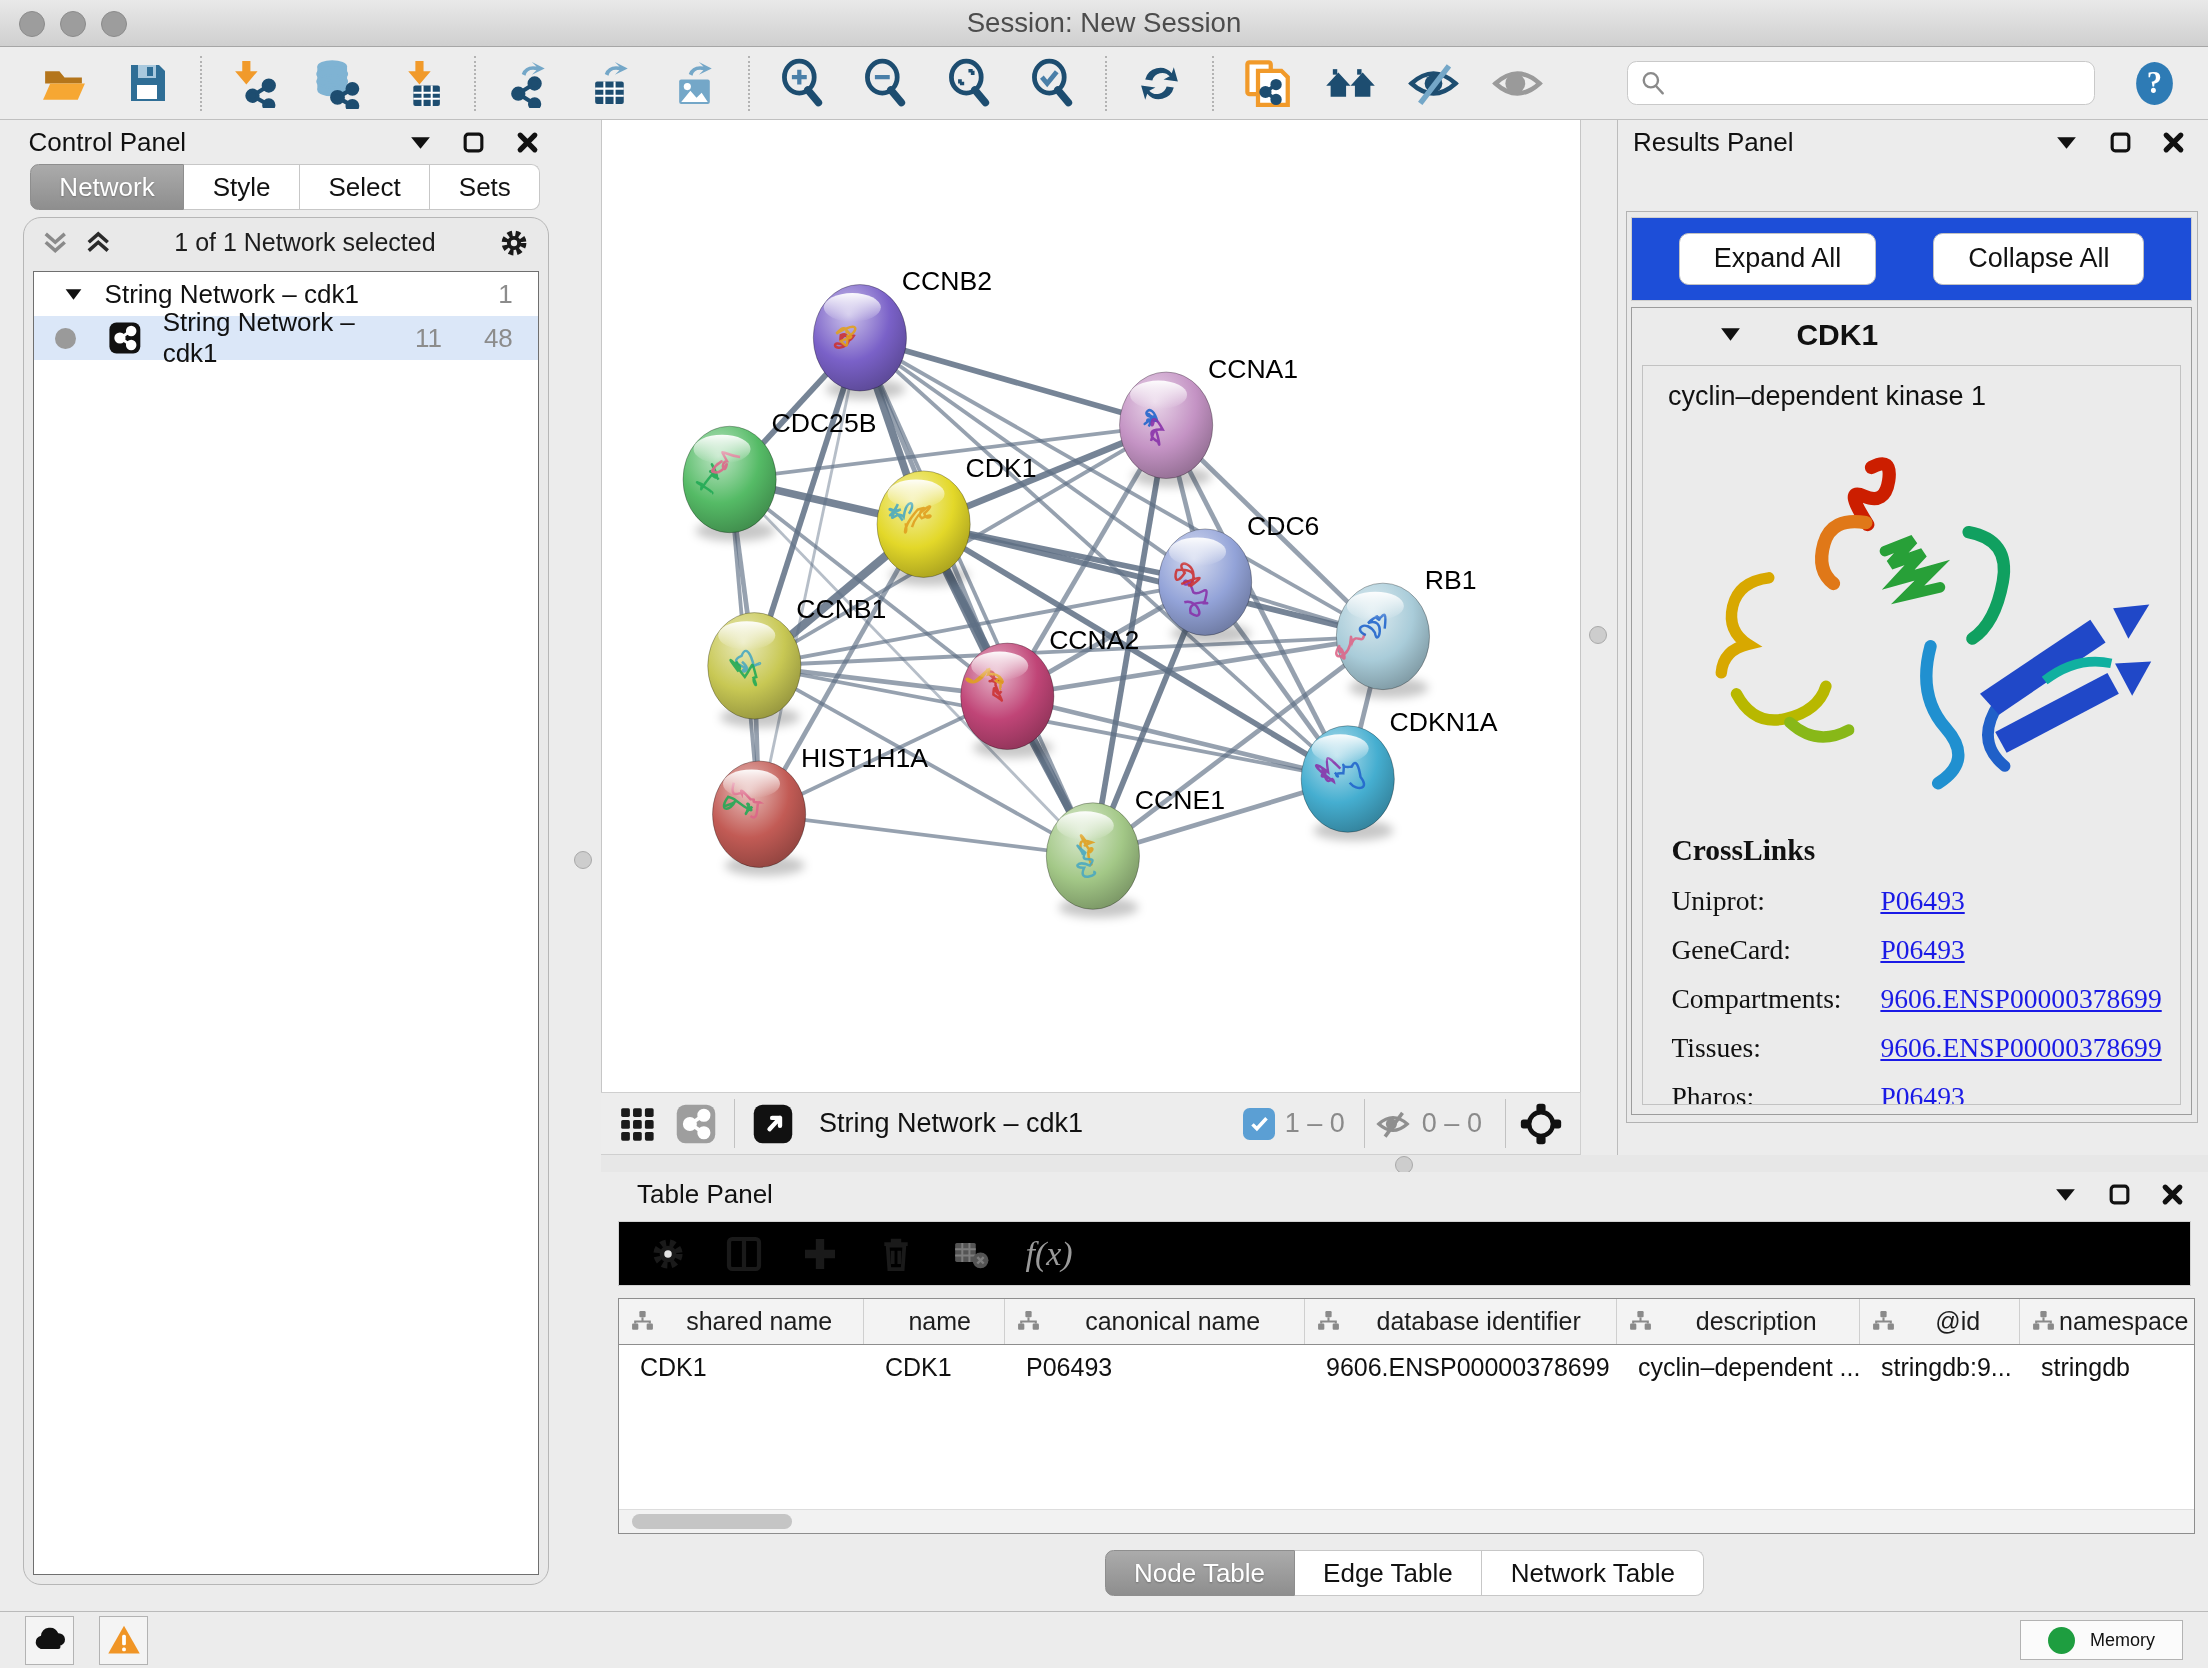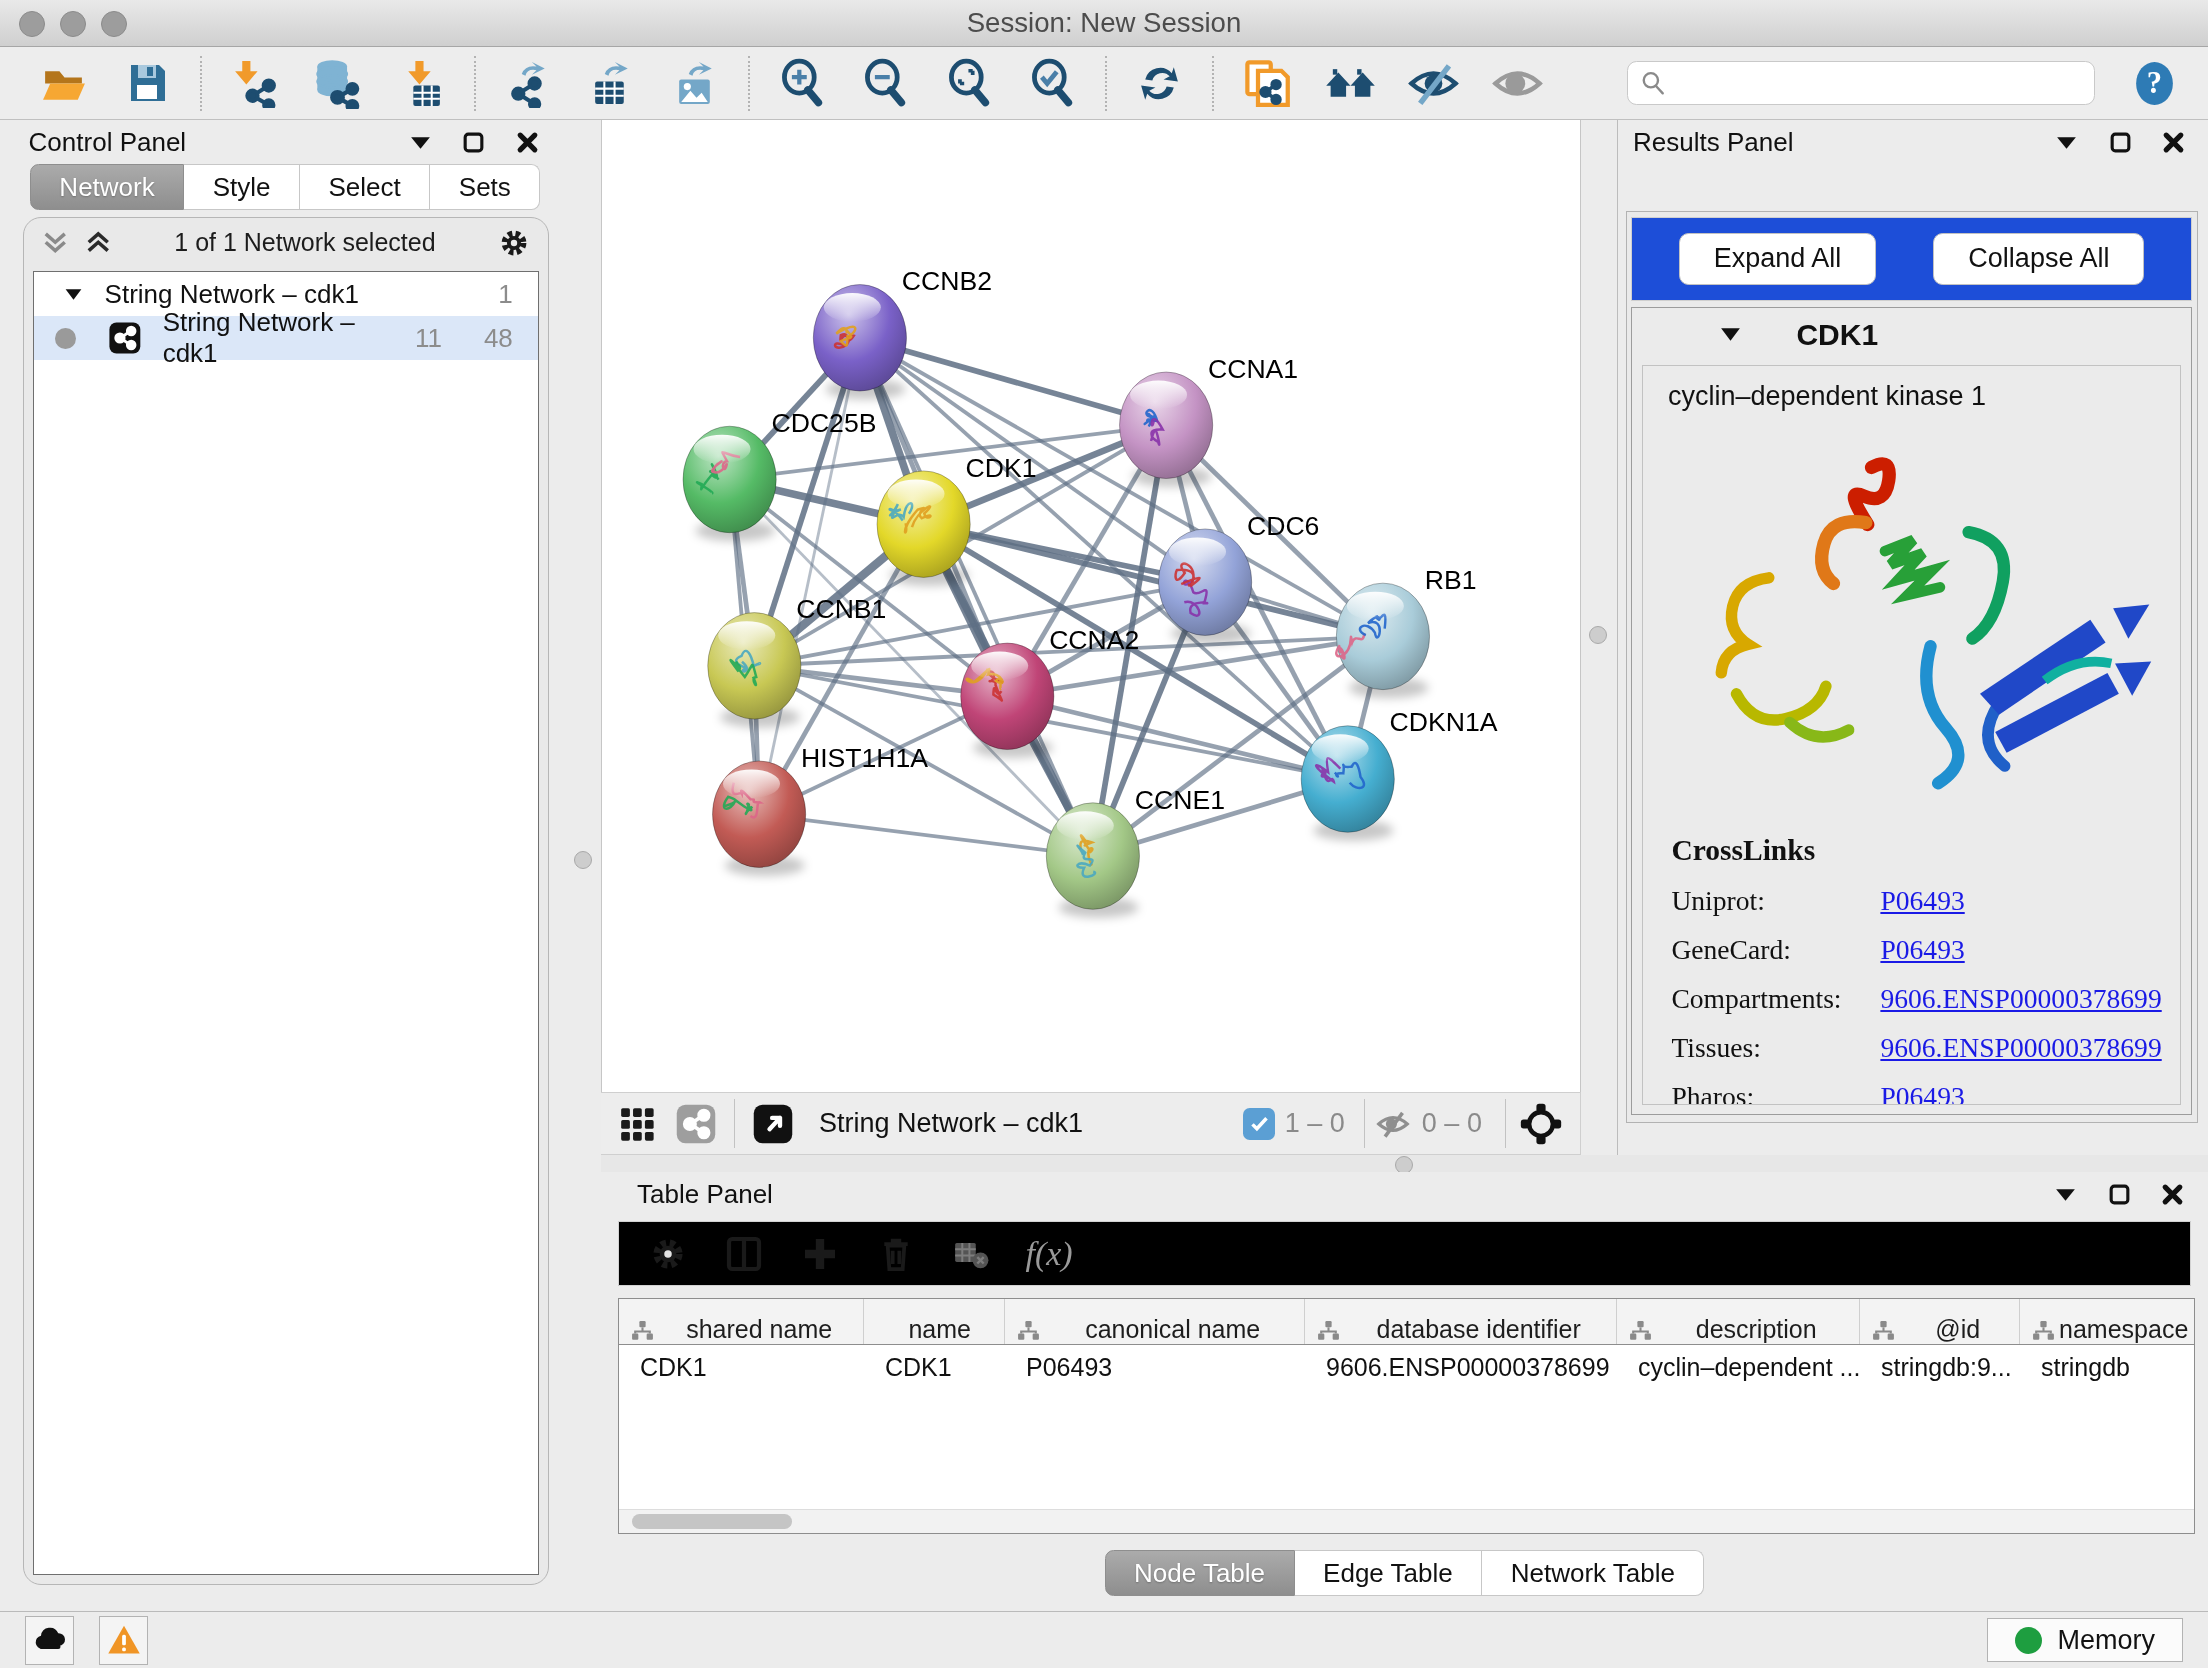--- a/index.html
+++ b/index.html
@@ -75,34 +75,34 @@
   .cl-row{display:flex;margin-bottom:17px}
   .cl-label{width:209px;font-size:27.6px;color:#111}
   .cl-value{font-size:27.6px;color:#1a1ae6;text-decoration:underline}
   
   .tpanel{position:absolute;left:601px;top:1172px;width:1607px;height:439px;background:#ececec}
   .tp-toolbar{position:absolute;left:17px;right:17px;top:49px;height:65px;background:#000000;
     border:1px solid #d2d2d2;border-radius:1px;display:flex;align-items:center;gap:36px;padding-left:28.5px;box-sizing:border-box}
   .fx{font-family:"Liberation Serif",serif;font-style:italic;font-size:34px;color:#9a9a9a}
   .tp-table{position:absolute;left:17px;right:13.3px;top:126px;height:234px;background:#fff;border:1.9px solid #8d8d8d;overflow:hidden}
   .t-head{display:flex;height:46px;background:#f3f3f3;border-bottom:1.9px solid #8d8d8d;box-sizing:border-box}
-  .t-hcell{display:flex;align-items:flex-end;box-sizing:border-box;border-right:1px solid #cfcfcf;padding-left:11.4px;overflow:hidden}
+  .t-hcell{display:flex;align-items:center;box-sizing:border-box;border-right:1px solid #cfcfcf;padding-left:11.4px;overflow:hidden}
   .t-hcell:last-child{border-right:none}
   .t-hlabel{flex:1;text-align:center;font-size:25px;color:#1d1d1d;white-space:nowrap}
   .t-row{display:flex;height:44px;align-items:center}
   .t-cell{box-sizing:border-box;padding-left:21px;font-size:25px;white-space:nowrap;overflow:hidden}
   .hscroll{position:absolute;left:0;right:0;bottom:0;height:23px;background:#f2f2f2;border-top:1px solid #ddd}
   .hthumb{position:absolute;left:13.3px;top:3.8px;width:160px;height:15px;background:#c5c5c5;border-radius:7.6px}
   .bottom-tabs{position:absolute;left:0;right:0;bottom:15px;display:flex;justify-content:center}
   
   .statusbar{position:absolute;left:0;right:0;bottom:0;height:57px;background:#ececec;border-top:1px solid #bababa;
     display:flex;align-items:center;padding:0 25px;box-sizing:border-box}
   .sq-btn{width:49px;height:49px;background:#f4f4f4;border:1.9px solid #b3b3b3;display:flex;align-items:center;justify-content:center;margin-right:25px;box-sizing:border-box}
   .memory-btn{margin-left:auto;display:flex;align-items:center;gap:15px;background:#fbfbfb;border:1.9px solid #b3b3b3;
-    padding:5.7px 27px;font-size:27px}
+    padding:5.7px 27px;font-size:18px}
   .mem-dot{width:27px;height:27px;border-radius:50%;background:#1e9e40}
 </style>
 </head>
 <body>
 
 <div class="titlebar">
   <div class="lights">
     <div class="light"></div>
     <div class="light"></div>
     <div class="light"></div>

